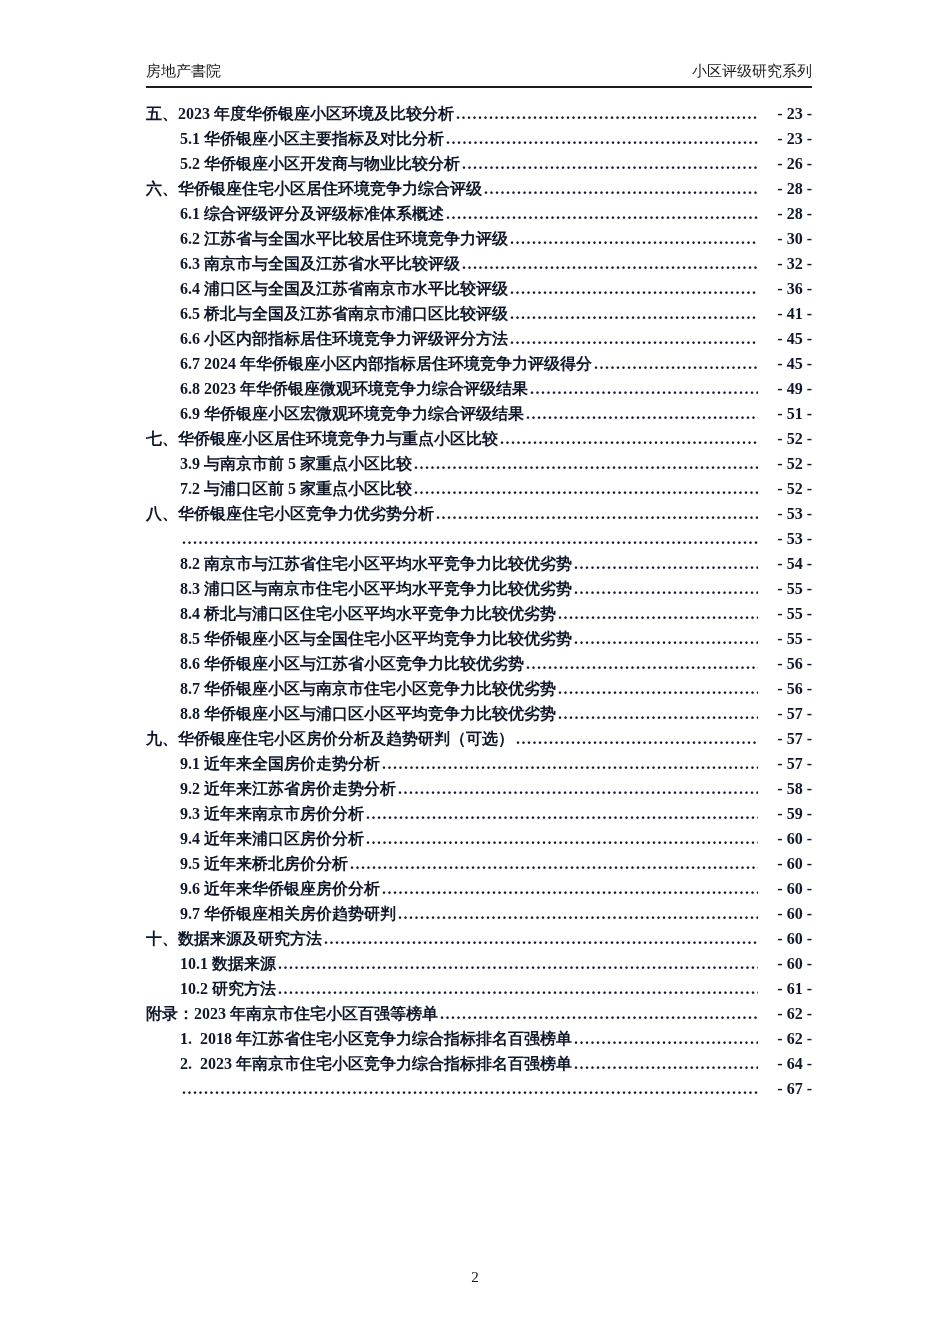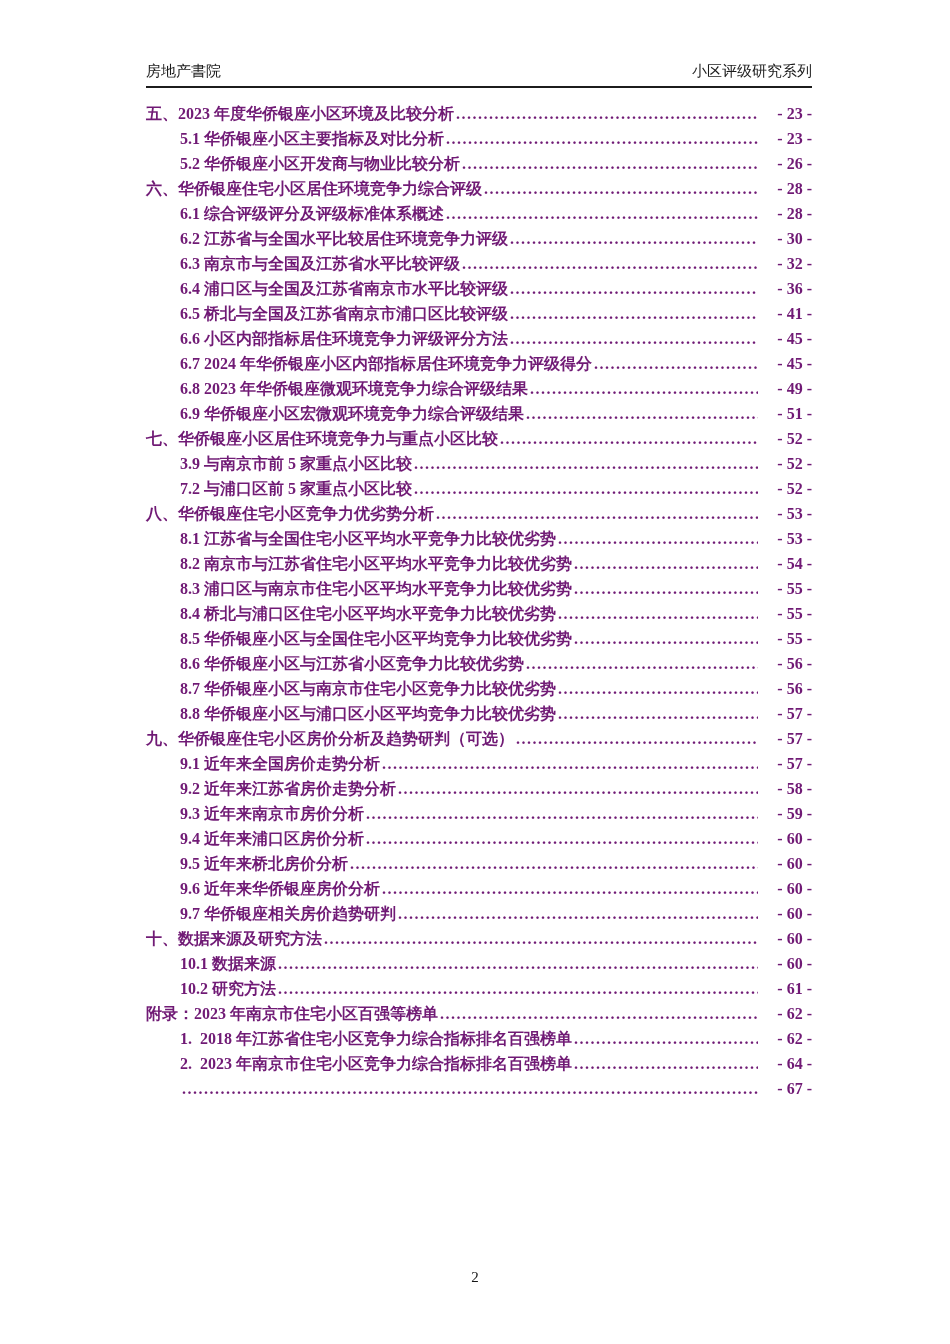--- a/index.html
+++ b/index.html
@@ -30,21 +30,21 @@
     color: #1a1a1a;
     padding-bottom: 5px;
     border-bottom: 2px solid #1c1c1c;
     gap: 36px;
   }
   .toc {
     margin-top: 13px;
     font-family: "Liberation Serif", serif;
     font-size: 16px;
     font-weight: 600;
-    color: #701a75;
+    color: #0f172a;
   }
   .toc-row {
     display: flex;
     align-items: baseline;
     height: 25px;
     line-height: 25px;
     cursor: pointer;
   }
   .toc-row.lvl1 { padding-left: 34px; }
   .toc-title {
@@ -171,21 +171,20 @@
     <span class="toc-title">7.2 与浦口区前 5 家重点小区比较</span>
     <span class="toc-leader"></span>
     <span class="toc-page">- 52 -</span>
   </div>
         <div class="toc-row lvl0">
     <span class="toc-title">八、华侨银座住宅小区竞争力优劣势分析</span>
     <span class="toc-leader"></span>
     <span class="toc-page">- 53 -</span>
   </div>
         <div class="toc-row lvl1">
-    <span class="toc-title">8.1 江苏省与全国住宅小区平均水平竞争力比较优劣势</span>
     <span class="toc-leader"></span>
     <span class="toc-page">- 53 -</span>
   </div>
         <div class="toc-row lvl1">
     <span class="toc-title">8.2 南京市与江苏省住宅小区平均水平竞争力比较优劣势</span>
     <span class="toc-leader"></span>
     <span class="toc-page">- 54 -</span>
   </div>
         <div class="toc-row lvl1">
     <span class="toc-title">8.3 浦口区与南京市住宅小区平均水平竞争力比较优劣势</span>

